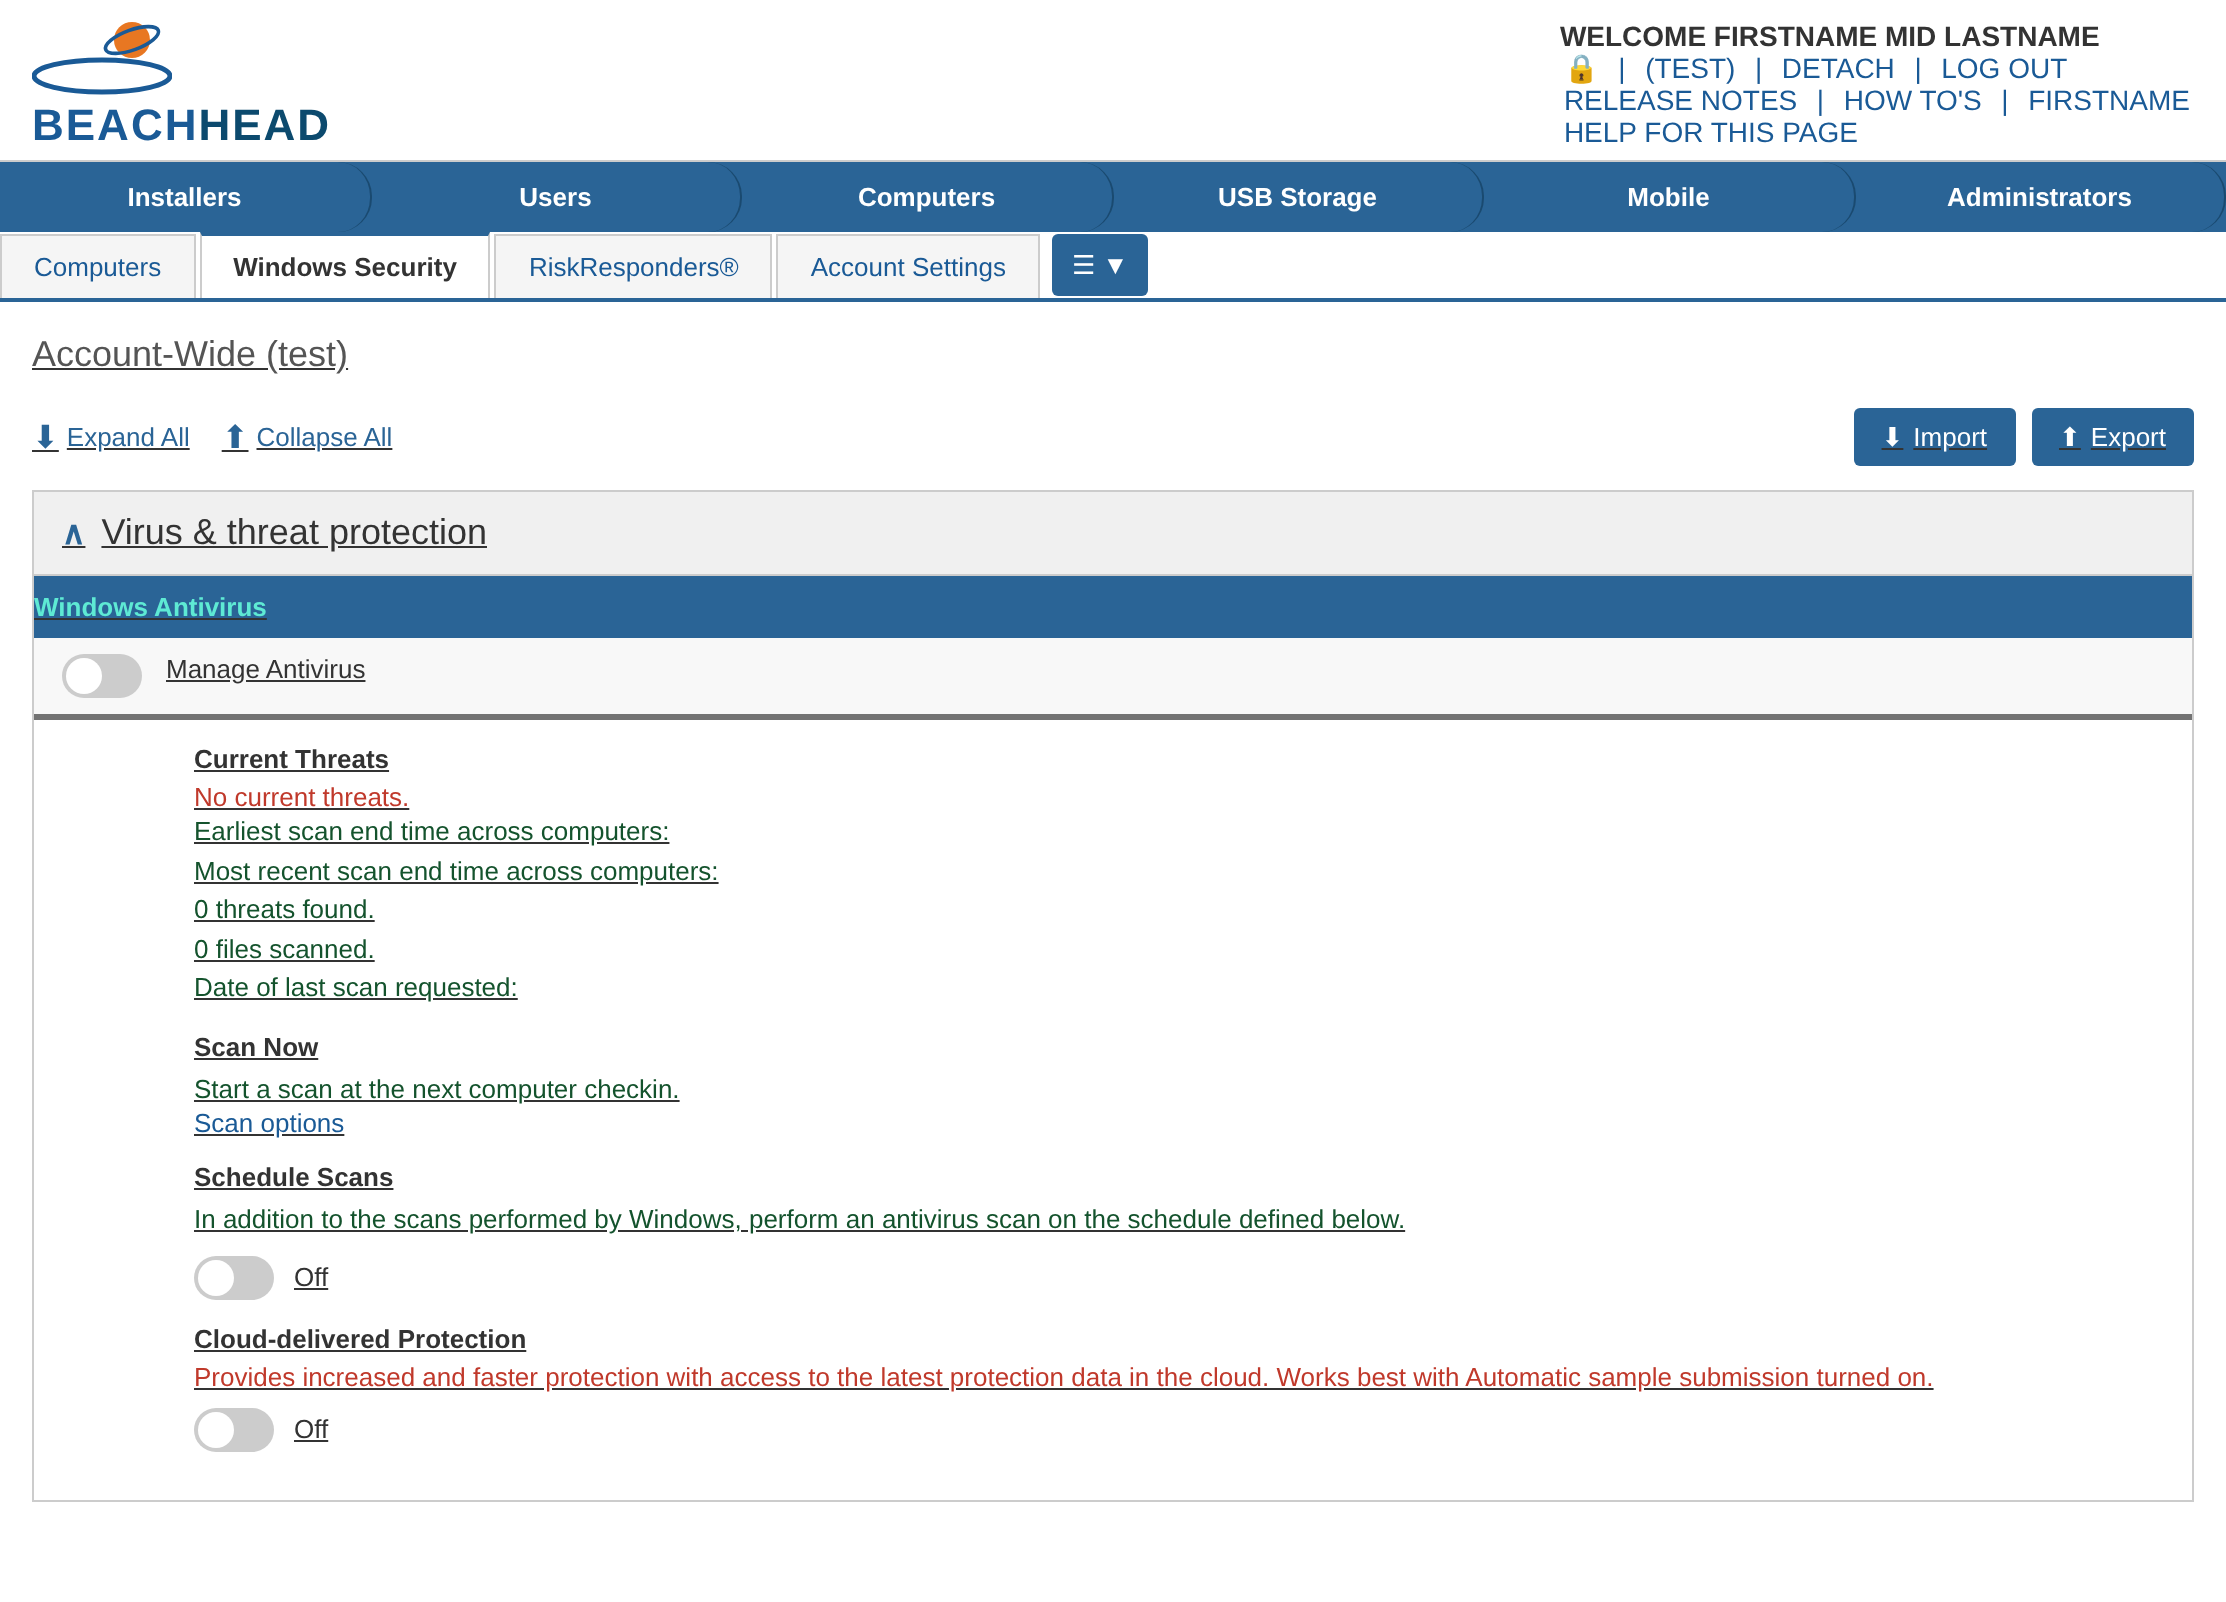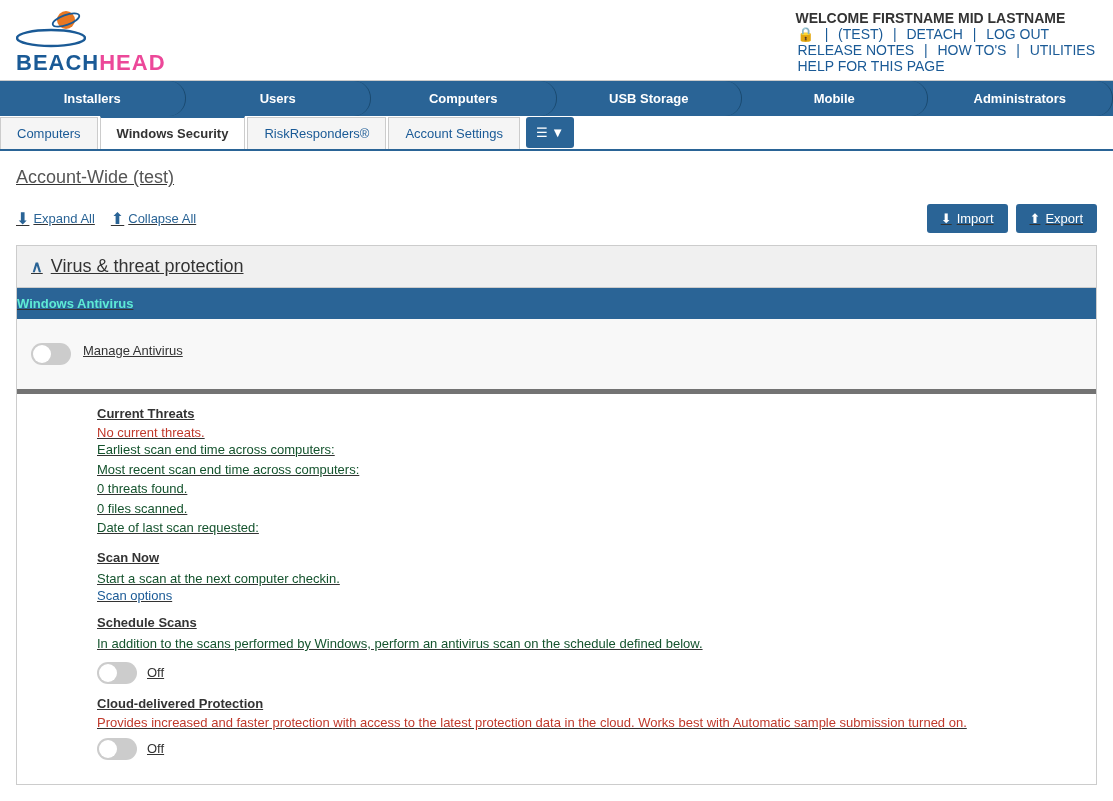--- a/index.html
+++ b/index.html
@@ -3,21 +3,21 @@
   <meta charset="utf-8">
   <style>
     * { box-sizing: border-box; margin: 0; padding: 0; }
     body { font-family: Arial, sans-serif; font-size: 13px; background: #fff; color: #333; }
 
     
     .header { display: flex; align-items: center; justify-content: space-between; padding: 8px 16px 4px; border-bottom: 1px solid #ccc; }
     .logo-area { display: flex; flex-direction: column; align-items: flex-start; }
     .logo-text { font-size: 22px; font-weight: bold; letter-spacing: 1px; }
     .logo-text .beach { color: #1a5a96; }
-    .logo-text .head { color: #ec4899; }
+    .logo-text .head { color: #0c4a6e; }
     .top-right { font-size: 14px; color: #333; }
     .top-right .welcome { font-weight: bold; color: #333; }
     .top-right .links { color: #1a5a96; }
     .top-right .links a { color: #1a5a96; text-decoration: none; margin: 0 2px; }
     .top-right .links span { color: #555; margin: 0 2px; }
 
     
     .nav-bar { background: #2a6496; display: flex; }
     .nav-bar .nav-item { color: #fff; font-weight: bold; font-size: 13px; padding: 10px 20px; cursor: pointer; border-right: 1px solid #1a4a70; flex: 1; text-align: center; border-radius: 17px; }
 
@@ -38,21 +38,21 @@
     .import-export { display: flex; gap: 8px; }
     .btn-import, .btn-export { background: #2a6496; color: #fff; border: none; padding: 7px 14px; font-size: 13px; cursor: pointer; border-radius: 3px; display: flex; align-items: center; gap: 5px; }
 
     
     .section { border: 1px solid #ccc; margin-bottom: 12px; }
     .section-header { background: #f0f0f0; padding: 10px 14px; display: flex; align-items: center; gap: 8px; font-size: 14px; cursor: pointer; border-bottom: 1px solid #ccc; }
 
     
     .content-area { }
     .content-header { background: #2a6496; color: #5eead4; padding: 8px 0; font-size: 13px; font-weight: bold; }
-    .content-row { background: #f8f8f8; padding: 24px 14px; display: flex; align-items: flex-start; gap: 12px; border-bottom: 5px solid #737373; }
+    .content-row { background: #f8f8f8; padding: 8px 14px; display: flex; align-items: flex-start; gap: 12px; border-bottom: 3px solid #737373; }
     .content-body { padding: 12px 14px 12px 80px; }
 
     
     .toggle { width: 40px; height: 22px; background: #ccc; border-radius: 11px; position: relative; cursor: pointer; flex-shrink: 0; display: inline-block; }
     .toggle .knob { width: 18px; height: 18px; background: #fff; border-radius: 50%; position: absolute; top: 2px; left: 2px; transition: left 0.2s; }
 
     
     .section-title { font-weight: bold; font-size: 13px; margin-bottom: 4px; color: #333; }
     .text-orange { color: #c0392b; }
     .text-blue-link { color: #1a5a96; cursor: pointer; text-decoration: none; }
@@ -89,21 +89,21 @@
       &nbsp;|&nbsp;
       <a href="#">DETACH</a>
       &nbsp;|&nbsp;
       <a href="#">LOG OUT</a>
     </div>
     <div class="links">
       <a href="#">RELEASE NOTES</a>
       &nbsp;|&nbsp;
       <a href="#">HOW TO'S</a>
       &nbsp;|&nbsp;
-      <a href="#">UTILITIES</a>
+      <a href="#">FIRSTNAME</a>
     </div>
     <div class="links">
       <a href="#">HELP FOR THIS PAGE</a>
     </div>
   </div>
 </div>
 
 <div class="nav-bar">
   <div class="nav-item">Installers</div>
   <div class="nav-item">Users</div>

